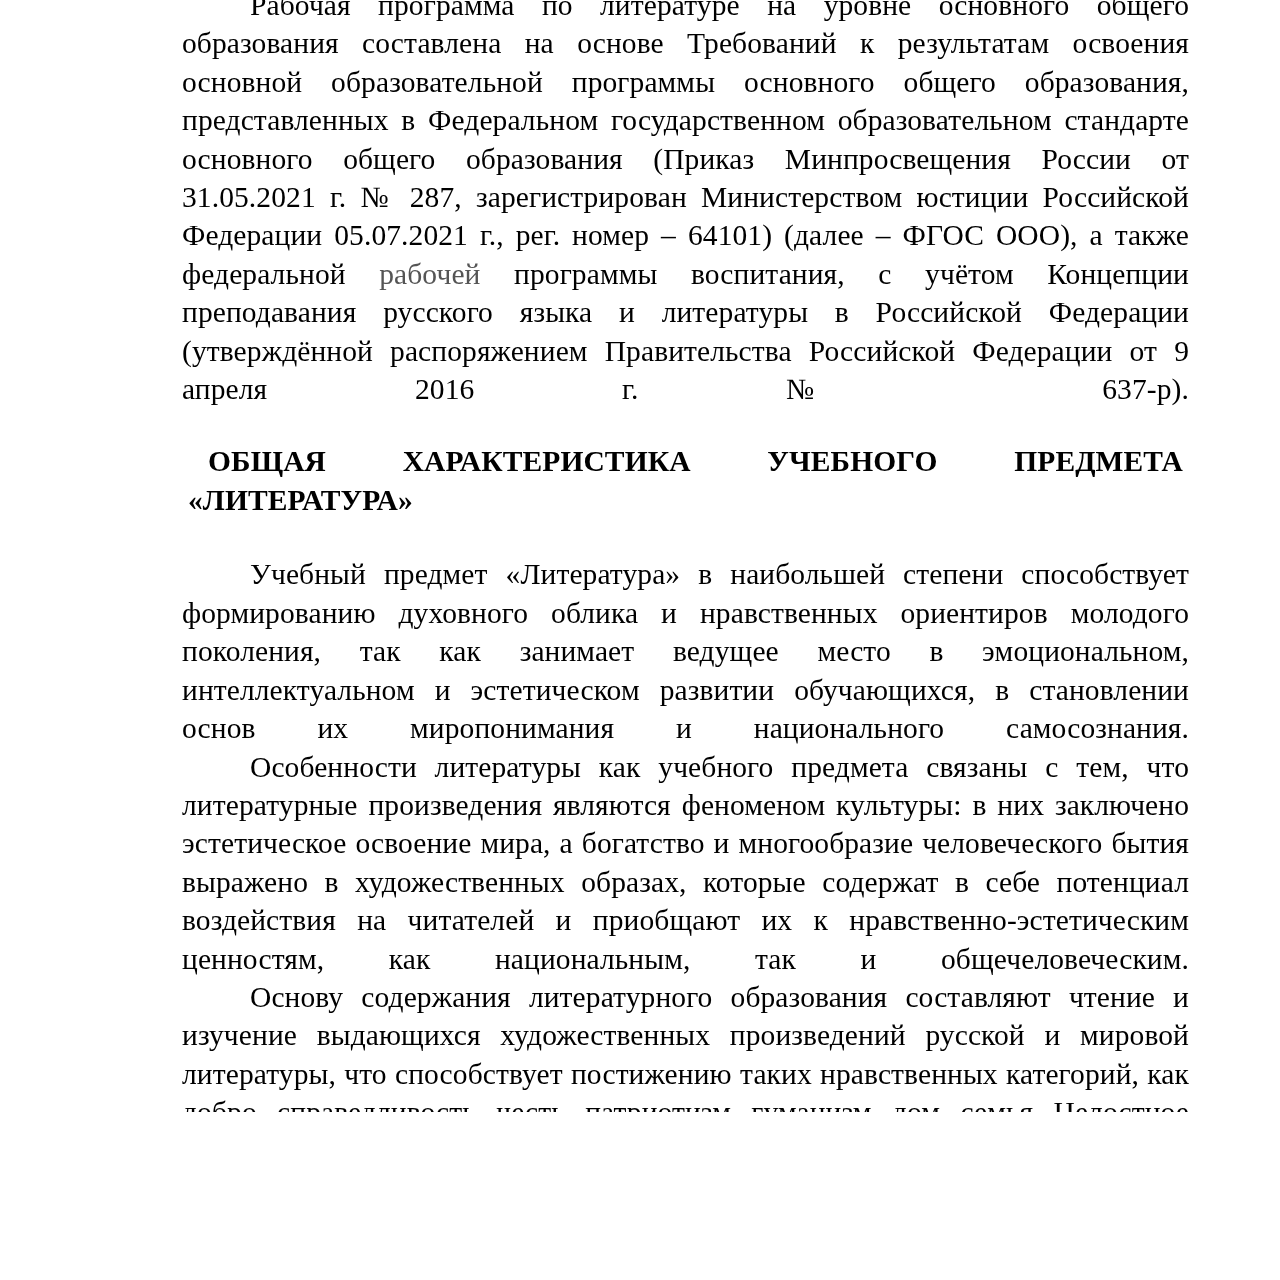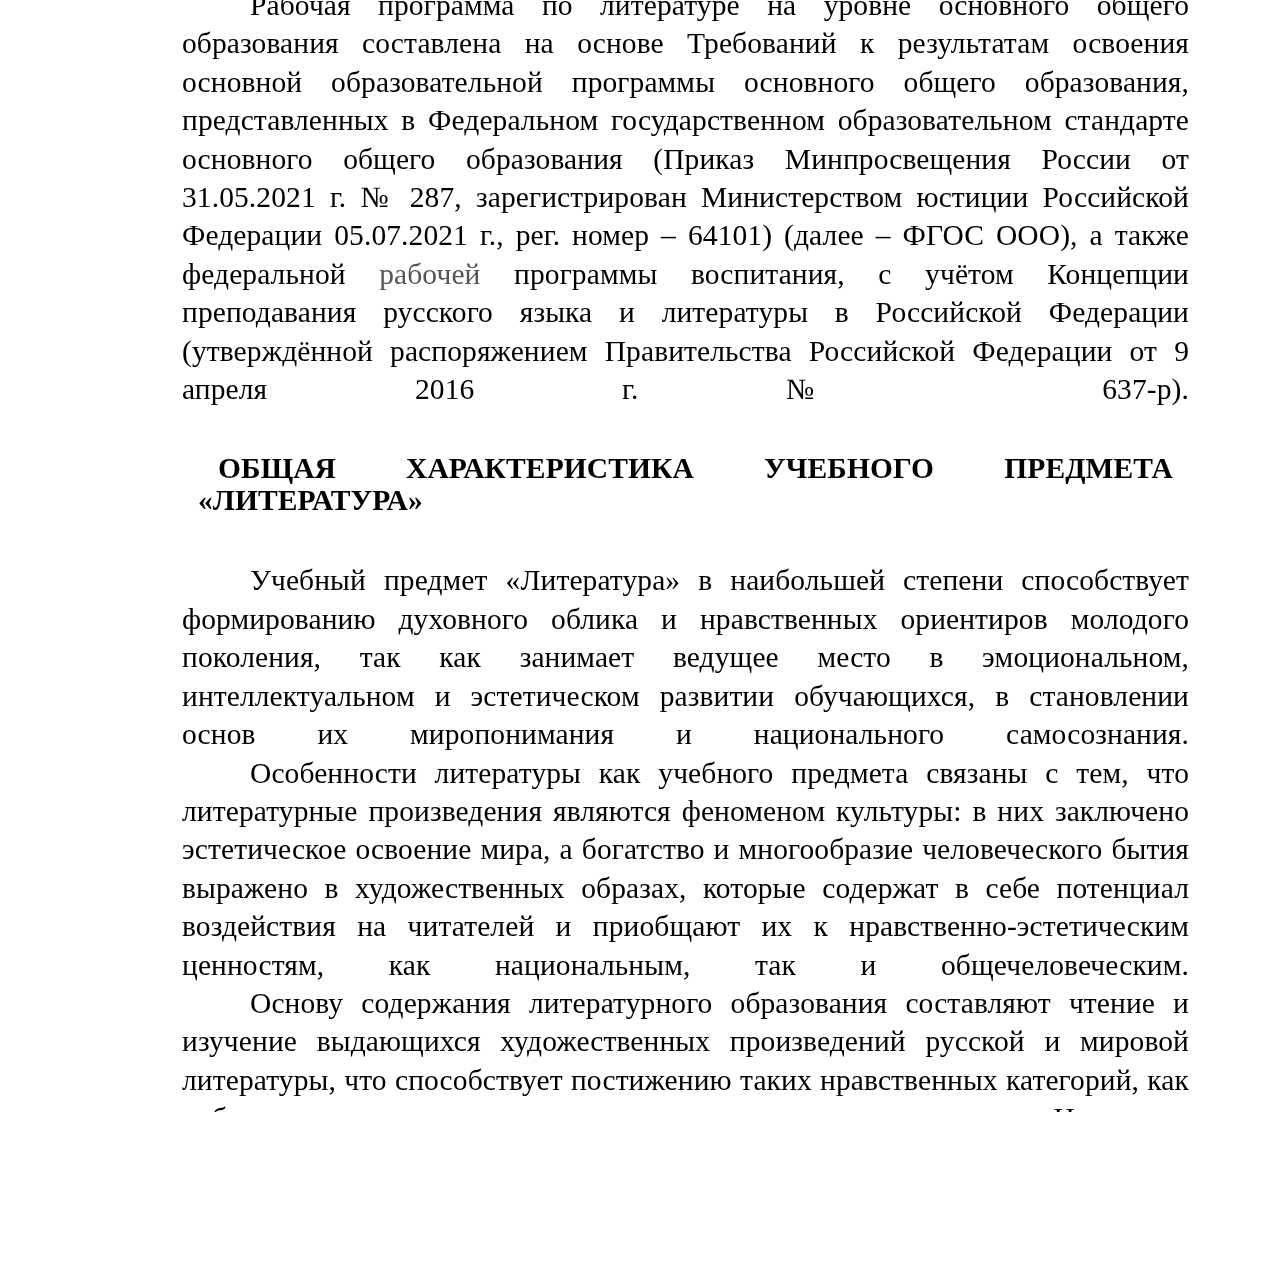--- a/index.html
+++ b/index.html
@@ -44,24 +44,24 @@
     text-indent: 68px;
     hyphens: none;
   }
 
   
   p.para.stretch-last {
     text-align-last: justify;
   }
 
   h2.section-heading {
-    margin: 16px;
+    margin: 6px;
     padding-top: 28px;
     font-size: 29.5px;
-    line-height: 32px;
+    line-height: 39px;
     font-weight: bold;
     text-align: justify;
     text-align-last: left;
     text-indent: 20px;
     letter-spacing: 0.1px;
   }
 
   .gap-after-heading {
     height: 29px;
   }

